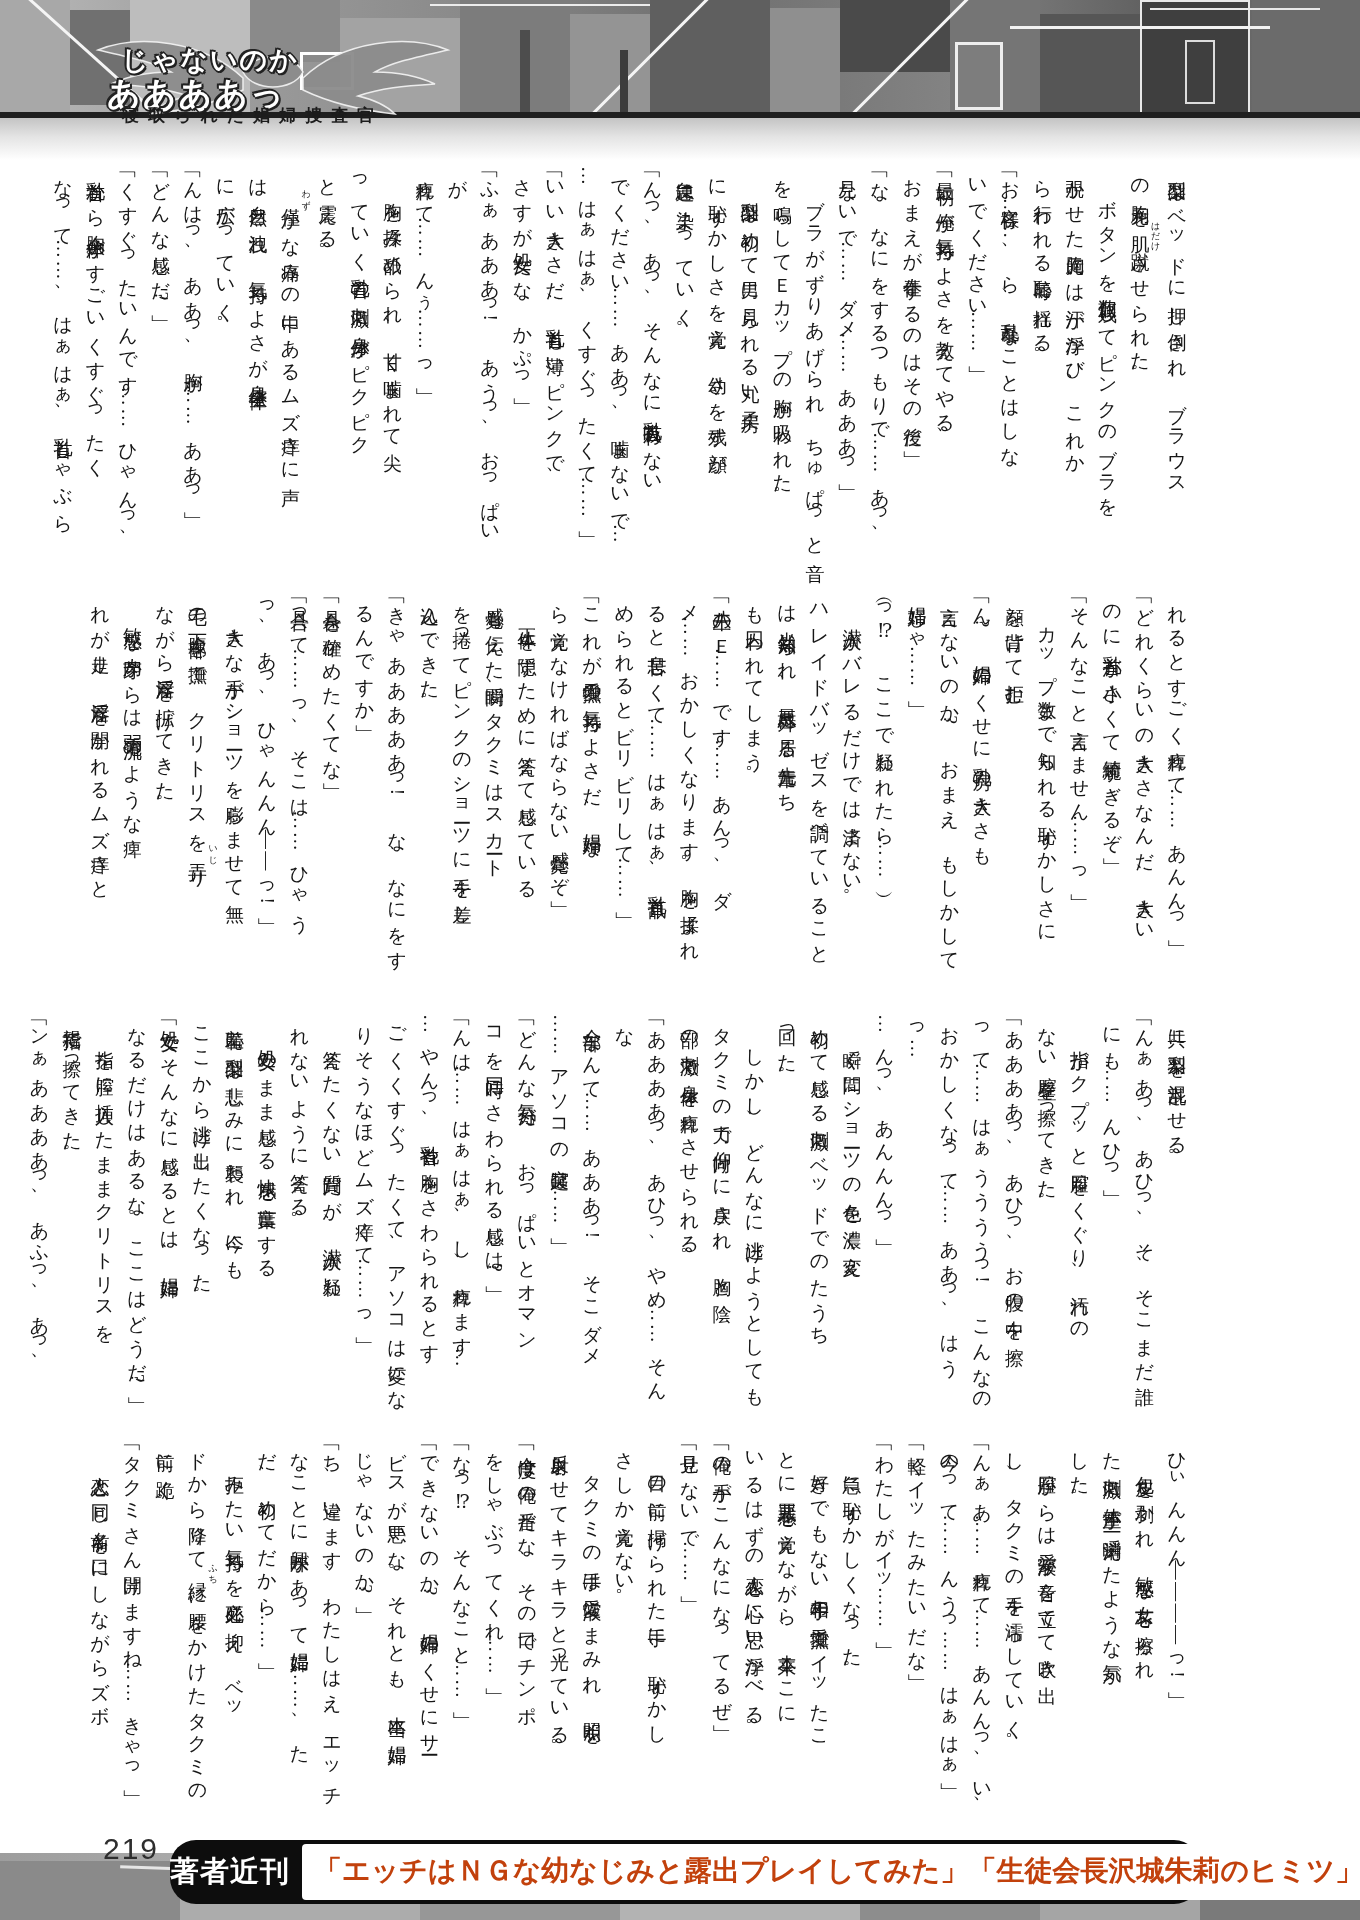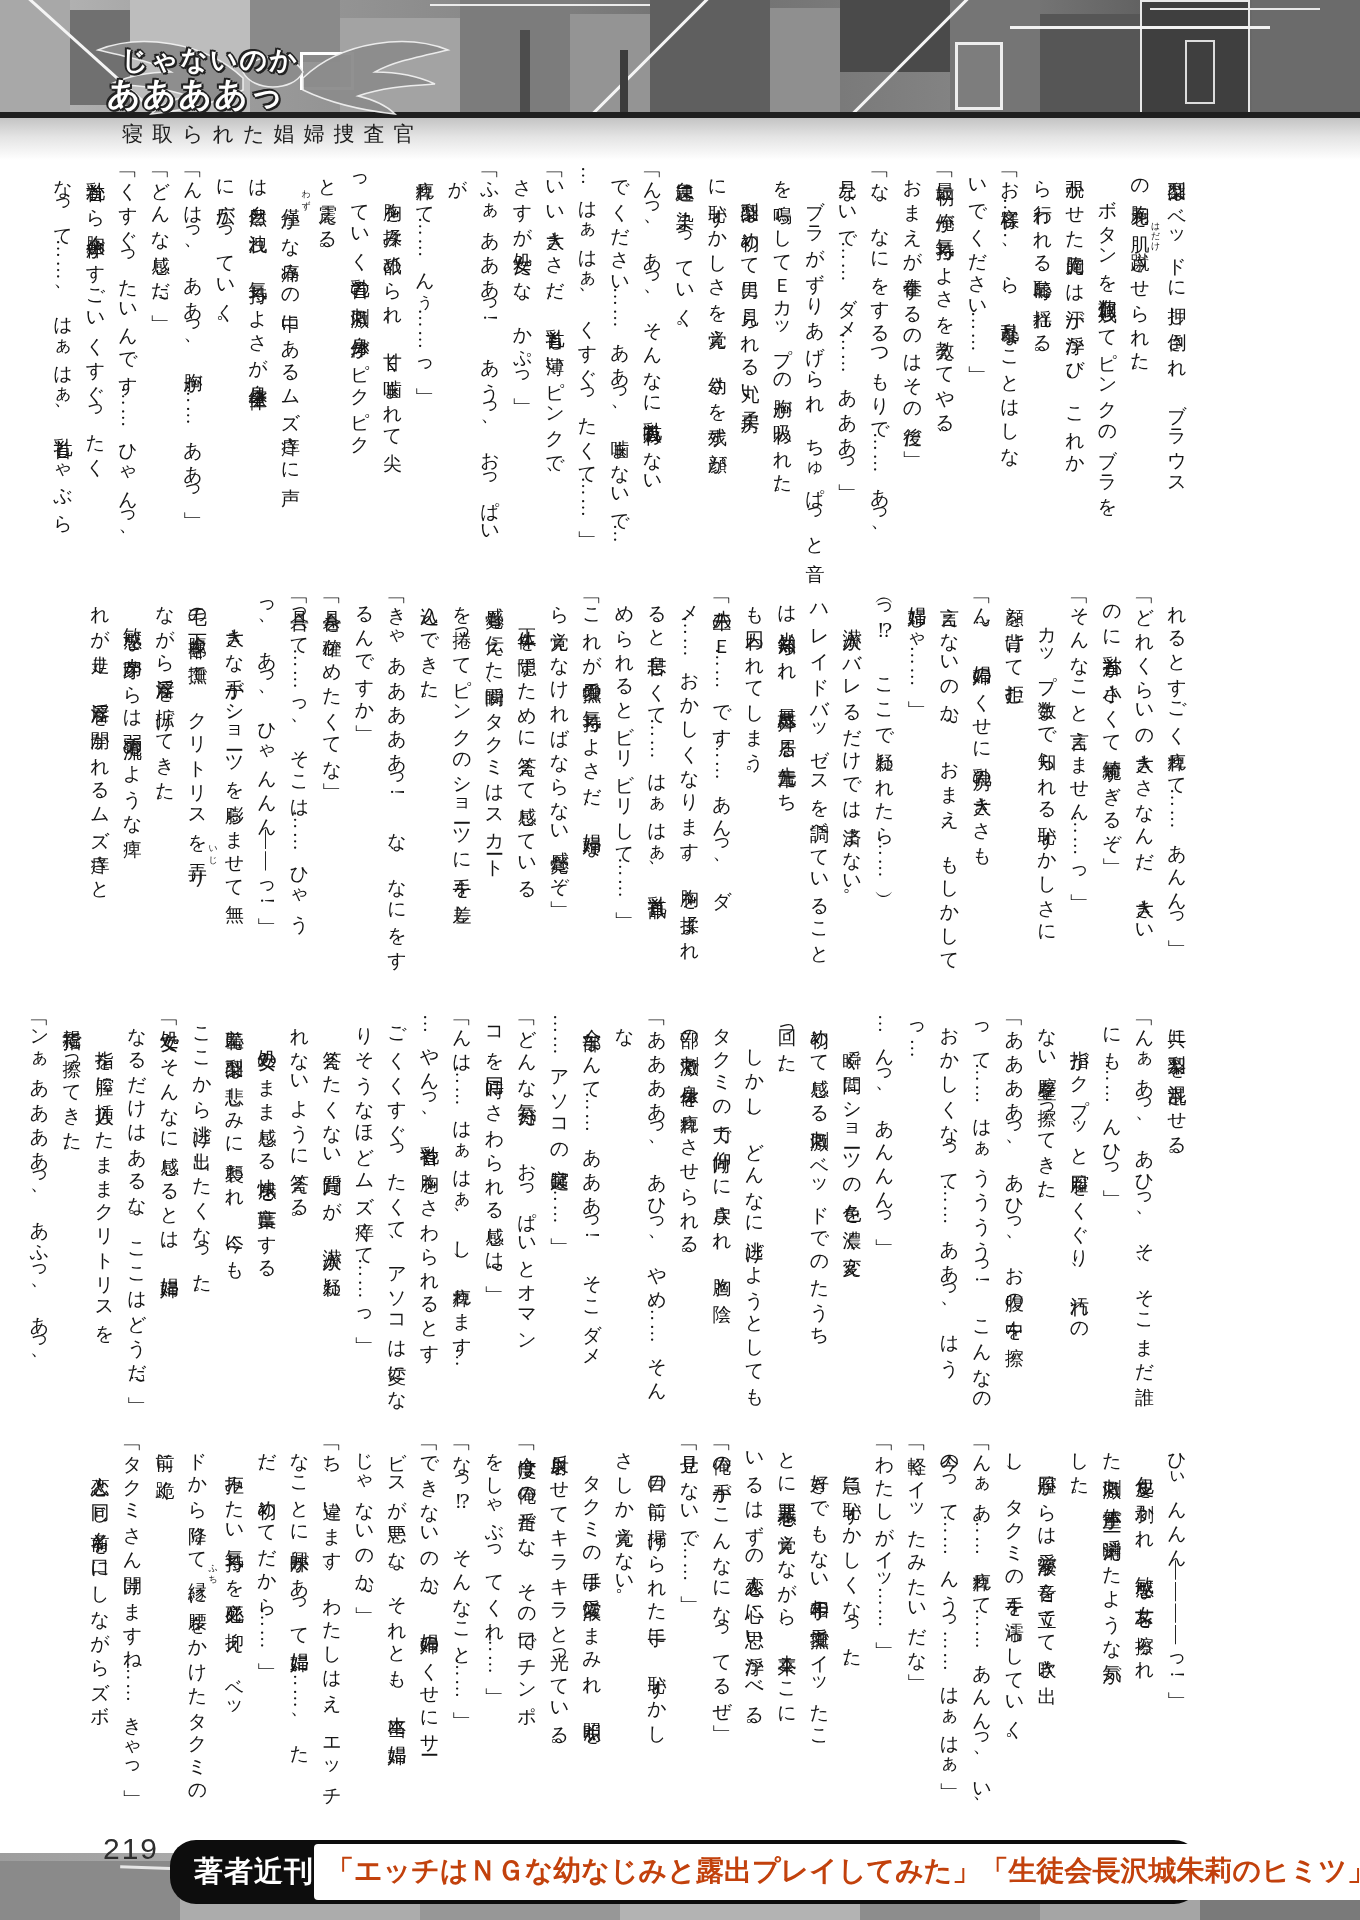--- a/index.html
+++ b/index.html
@@ -44,21 +44,21 @@
   .title-block{position:absolute;left:85px;top:20px;width:400px;height:130px;}
   .wings{position:absolute;left:8px;top:12px;width:360px;height:92px;opacity:.95;}
   .t-kana1{position:absolute;left:36px;top:22px;font-family:"Liberation Sans",sans-serif;font-weight:bold;
     font-size:27px;color:#fff;letter-spacing:2px;
     text-shadow:-2px 0 #222,2px 0 #222,0 -2px #222,0 2px #222,2px 2px #222,-2px -2px #222;}
   .t-kana2{position:absolute;left:22px;top:52px;font-family:"Liberation Sans",sans-serif;font-weight:bold;
     font-size:33px;color:#fff;letter-spacing:2px;
     text-shadow:-2px 0 #222,2px 0 #222,0 -2px #222,0 2px #222,2px 2px #222,-2px -2px #222;}
   .t-name{position:absolute;left:176px;top:8px;font-size:86px;font-weight:bold;color:#101010;letter-spacing:4px;
     text-shadow:-3px 0 #fff,3px 0 #fff,0 -3px #fff,0 3px #fff,3px 3px #fff,-3px -3px #fff,0 0 6px #fff;}
-  .subtitle{position:absolute;left:122px;top:120px;font-size:21px;font-weight:normal;color:#1c1c1c;letter-spacing:9px;}
+  .subtitle{position:absolute;left:122px;top:104px;font-size:17px;font-weight:bold;color:#1c1c1c;letter-spacing:9px;}
   
   .band{position:absolute;left:77px;width:1116px;height:394px;
     writing-mode:vertical-rl;-webkit-writing-mode:vertical-rl;
     font-size:19px;line-height:32.5px;letter-spacing:2.5px;color:#161616;}
   .band p{margin:0;padding:0;}
   .band rt{font-size:9px;letter-spacing:0;}
   #band0{top:166px;} #band1{top:592px;} #band2{top:1014px;} #band3{top:1439px;}
   
   .footer-collage{position:absolute;left:0;top:1853px;width:1360px;height:67px;overflow:hidden;
     background:linear-gradient(90deg,#9d9d9d,#b5b5b5 25%,#8e8e8e 50%,#a7a7a7 75%,#878787);}
@@ -69,22 +69,22 @@
   .f4{left:620px;top:12px;width:240px;height:55px;background:#b3b3b3;}
   .f5{left:860px;top:0;width:180px;height:67px;background:#8d8d8d;}
   .f6{left:1040px;top:6px;width:160px;height:61px;background:#a5a5a5;}
   .f7{left:1200px;top:0;width:160px;height:67px;background:#7a7a7a;}
   .f-line{left:120px;top:22px;width:560px;height:3px;background:#e6e6e6;transform:rotate(2deg);}
   .f-line2{left:700px;top:14px;width:400px;height:2px;background:#dcdcdc;}
   .page-number{position:absolute;left:86px;top:1832px;font-family:"Liberation Sans",sans-serif;
     font-size:30px;color:#2e2e2e;letter-spacing:2px;margin-left:17px;}
   .pub-pill{position:absolute;left:170px;top:1840px;width:1030px;height:64px;background:#0d0d0d;
     border-radius:26px;display:flex;align-items:center;box-sizing:border-box;padding:4px 4px 4px 0;}
-  .pub-label{width:132px;text-align:right;color:#fff;font-family:"Liberation Sans",sans-serif;
-    font-weight:bold;font-size:29px;letter-spacing:1px;flex:0 0 132px;padding-left:12px;}
+  .pub-label{width:132px;text-align:left;color:#fff;font-family:"Liberation Sans",sans-serif;
+    font-weight:bold;font-size:29px;letter-spacing:1px;flex:0 0 132px;}
   .pub-panel{flex:1;height:56px;background:#fff;border-radius:4px 22px 22px 4px;display:flex;
     align-items:center;box-sizing:border-box;padding:2px 10px 2px 12px;}
   .pub-books{font-family:Liberation Mono, monospace;font-weight:bold;font-size:28px;color:#c2410c;
     line-height:25px;white-space:nowrap;}
   .pub-badge{font-family:"Liberation Sans",sans-serif;font-weight:bold;font-size:31px;color:#0a0a0a;
     font-style:italic;transform:skewX(-8deg);margin-left:14px;letter-spacing:1px;white-space:nowrap;}
 </style>
 </head>
 <body>
 

